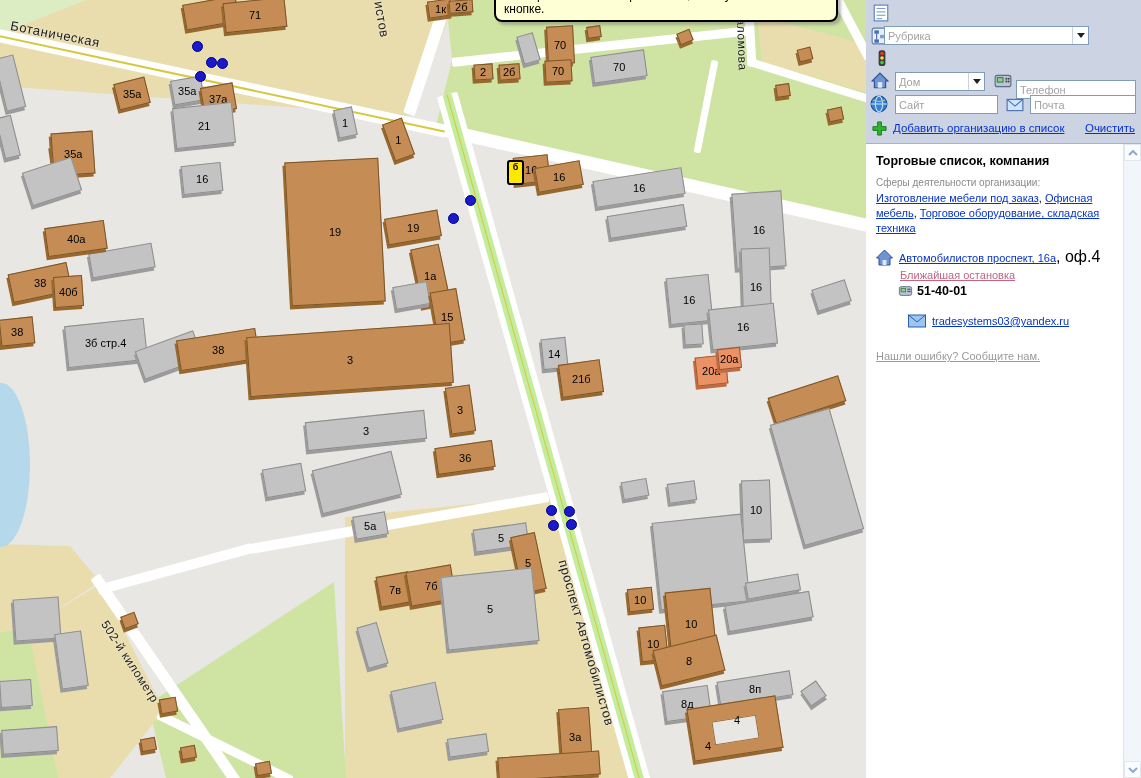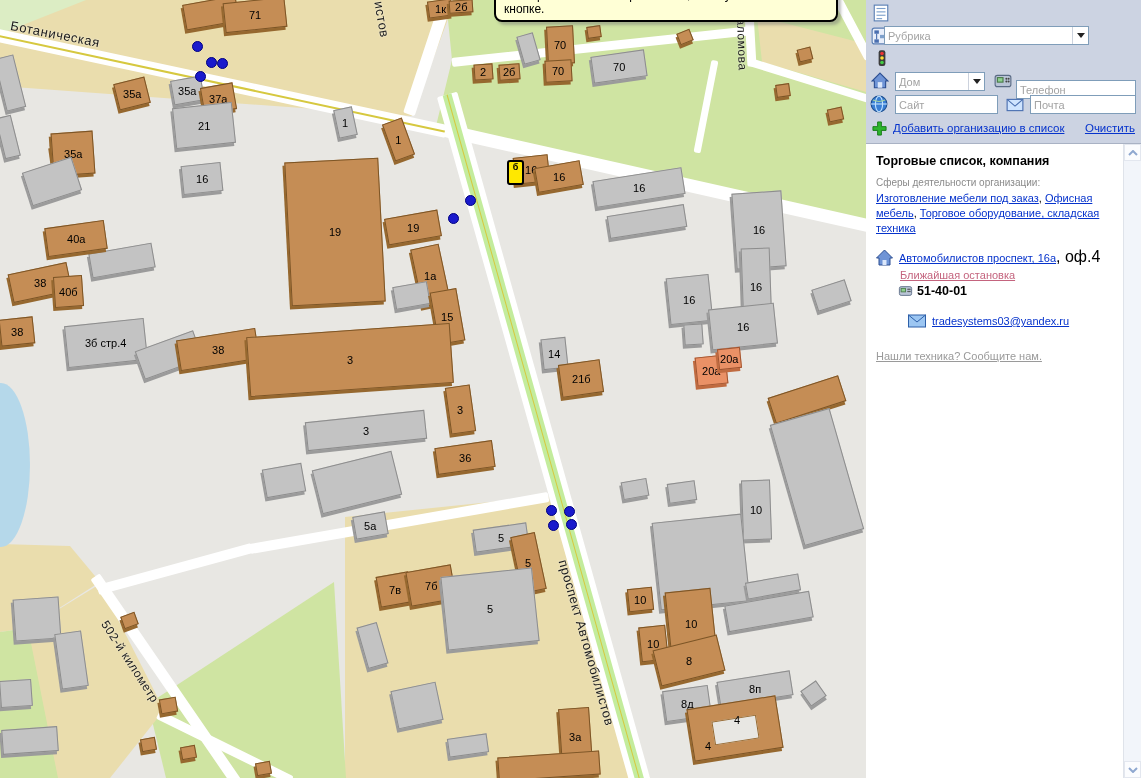--- a/index.html
+++ b/index.html
@@ -436,21 +436,21 @@
 
       <div class="mail-row">
         <svg width="18" height="14" viewBox="0 0 18 13">
           <rect x="0.5" y="0.5" width="17" height="12" fill="#9cc6f2" stroke="#2d5fa8"></rect>
           <polyline points="0.5,0.5 9,7.5 17.5,0.5" fill="none" stroke="#2d5fa8"></polyline>
         </svg>
         <a href="#" class="blue">tradesystems03@yandex.ru</a>
       </div>
 
       <div class="report">
-        <a href="#" class="gray-link">Нашли техника? Сообщите нам.</a>
+        <a href="#" class="gray-link">Нашли ошибку? Сообщите нам.</a>
       </div>
     </div>
 
     <div id="scrollbar">
       <div class="sbtn" id="scroll-up">
         <svg width="10" height="6" viewBox="0 0 10 6">
           <polyline points="1,5 5,1 9,5" stroke="#8fa8d0" stroke-width="2" fill="none"></polyline>
         </svg>
       </div>
       <div class="sbtn" id="scroll-down">

